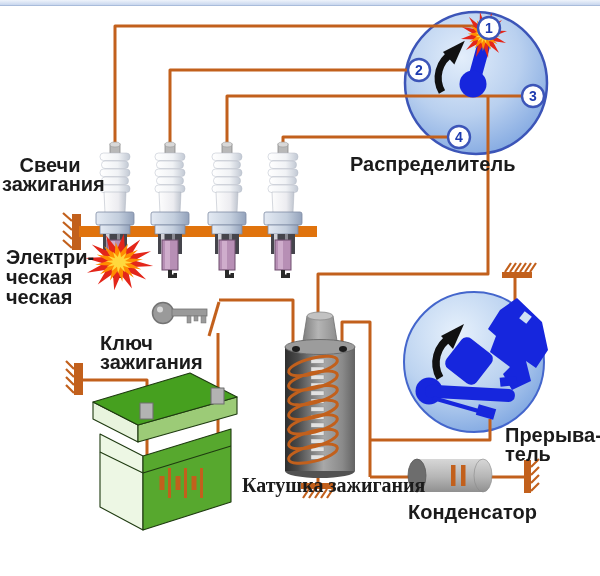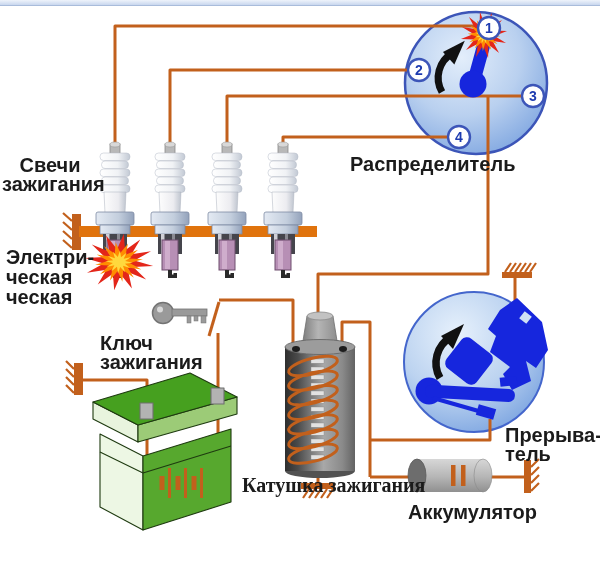--- a/index.html
+++ b/index.html
@@ -286,20 +286,20 @@
     <span>Ключ</span>
     <span>зажигания</span>
   </div>
 
 
   <div class="lbl" style="left:242px;top:476px;font-family:Liberation Serif, serif;">
     <span>Катушка зажигания</span>
   </div>
 
   <div class="lbl" style="left:408px;top:503px;">
-    <span>Аккумулятор</span>
+    <span>Конденсатор</span>
   </div>
 
   <div class="lbl" style="left:505px;top:426px;">
     <span>Прерыва-</span>
     <span>тель</span>
   </div>
 </div>
 
 </body></html>

